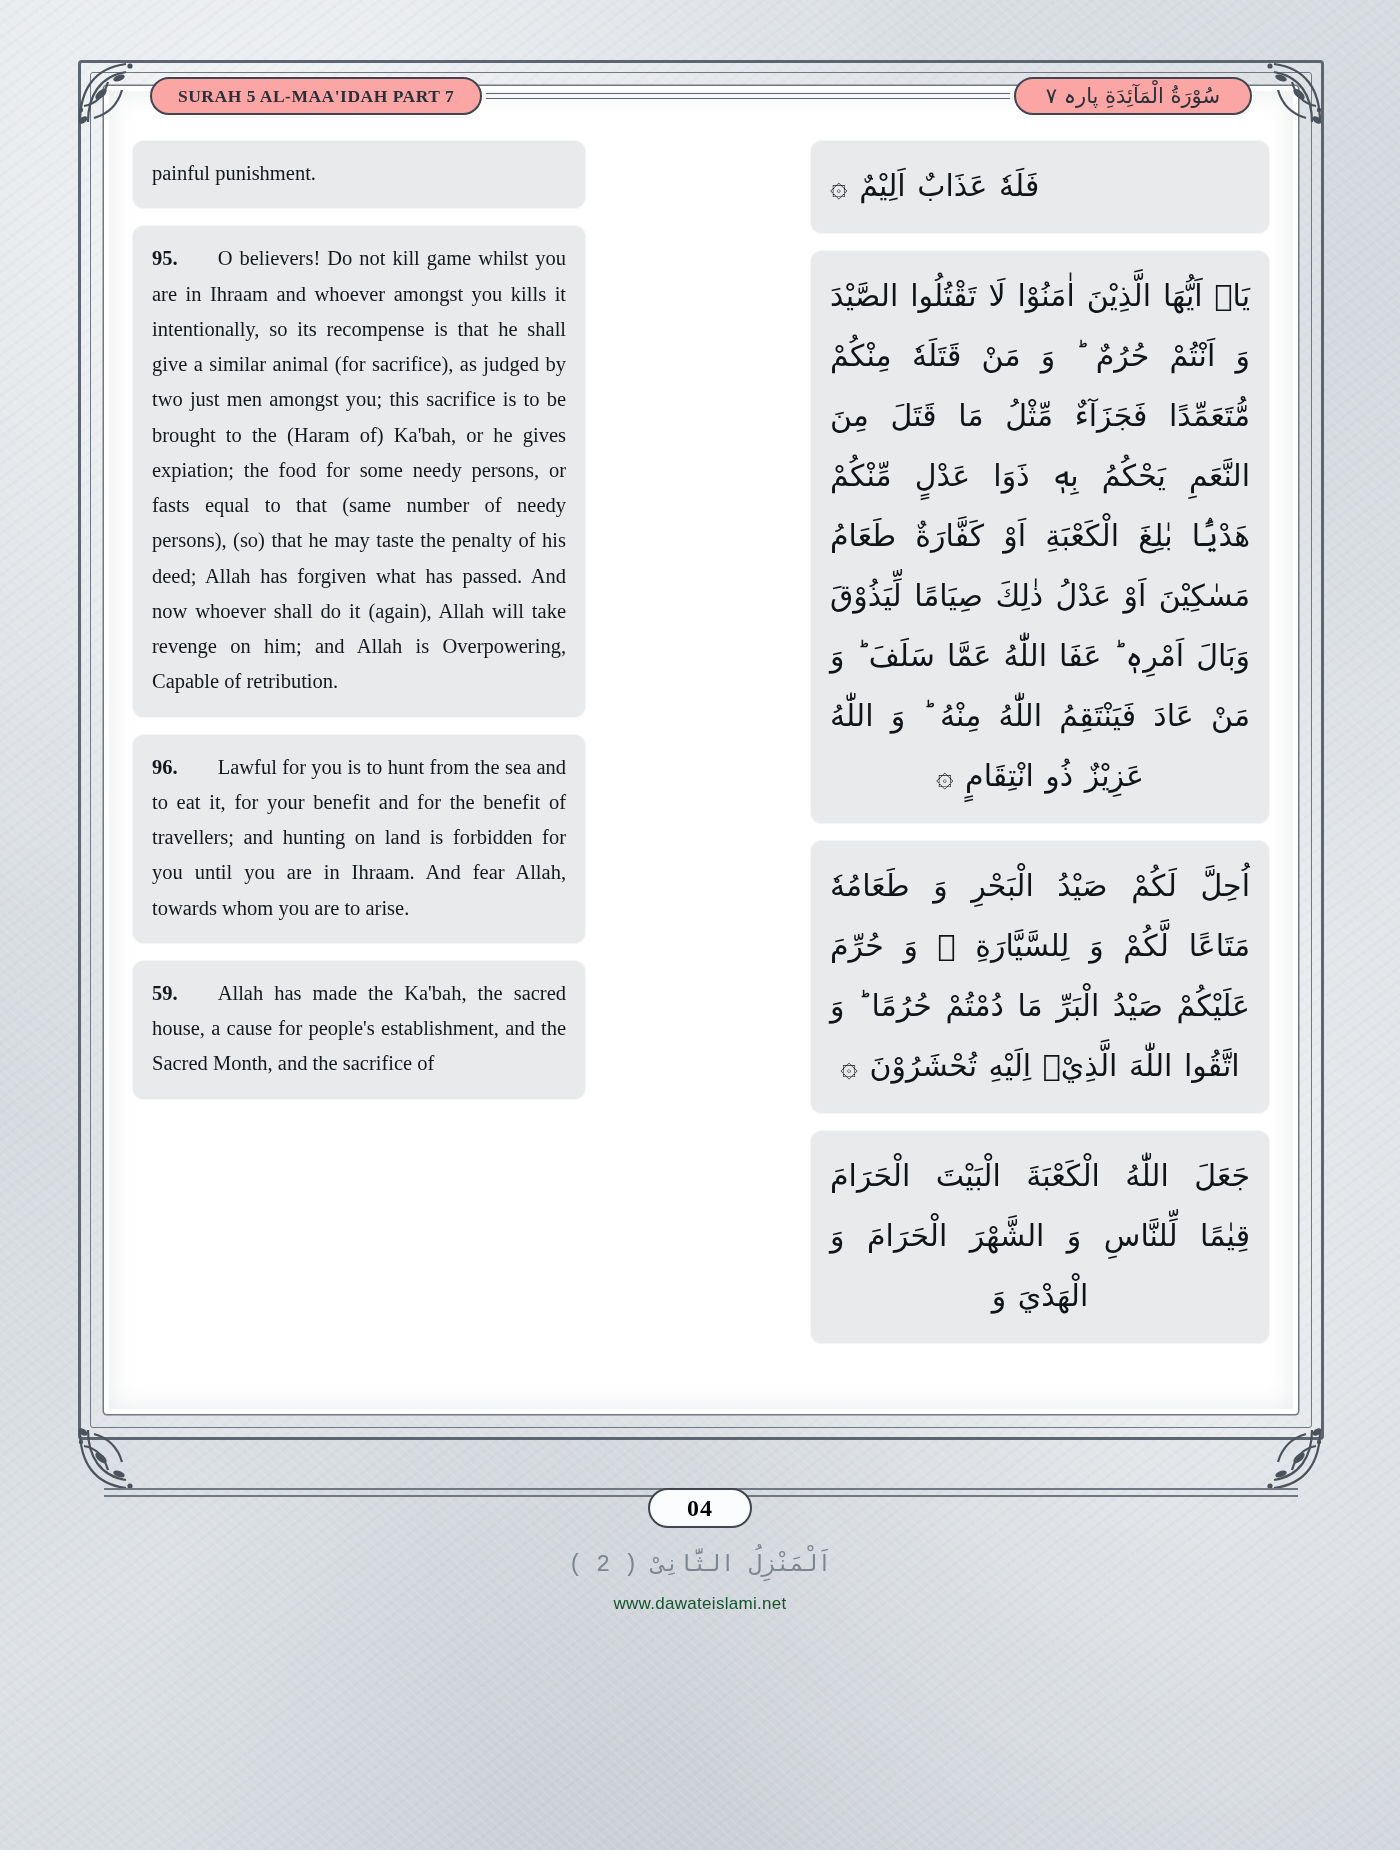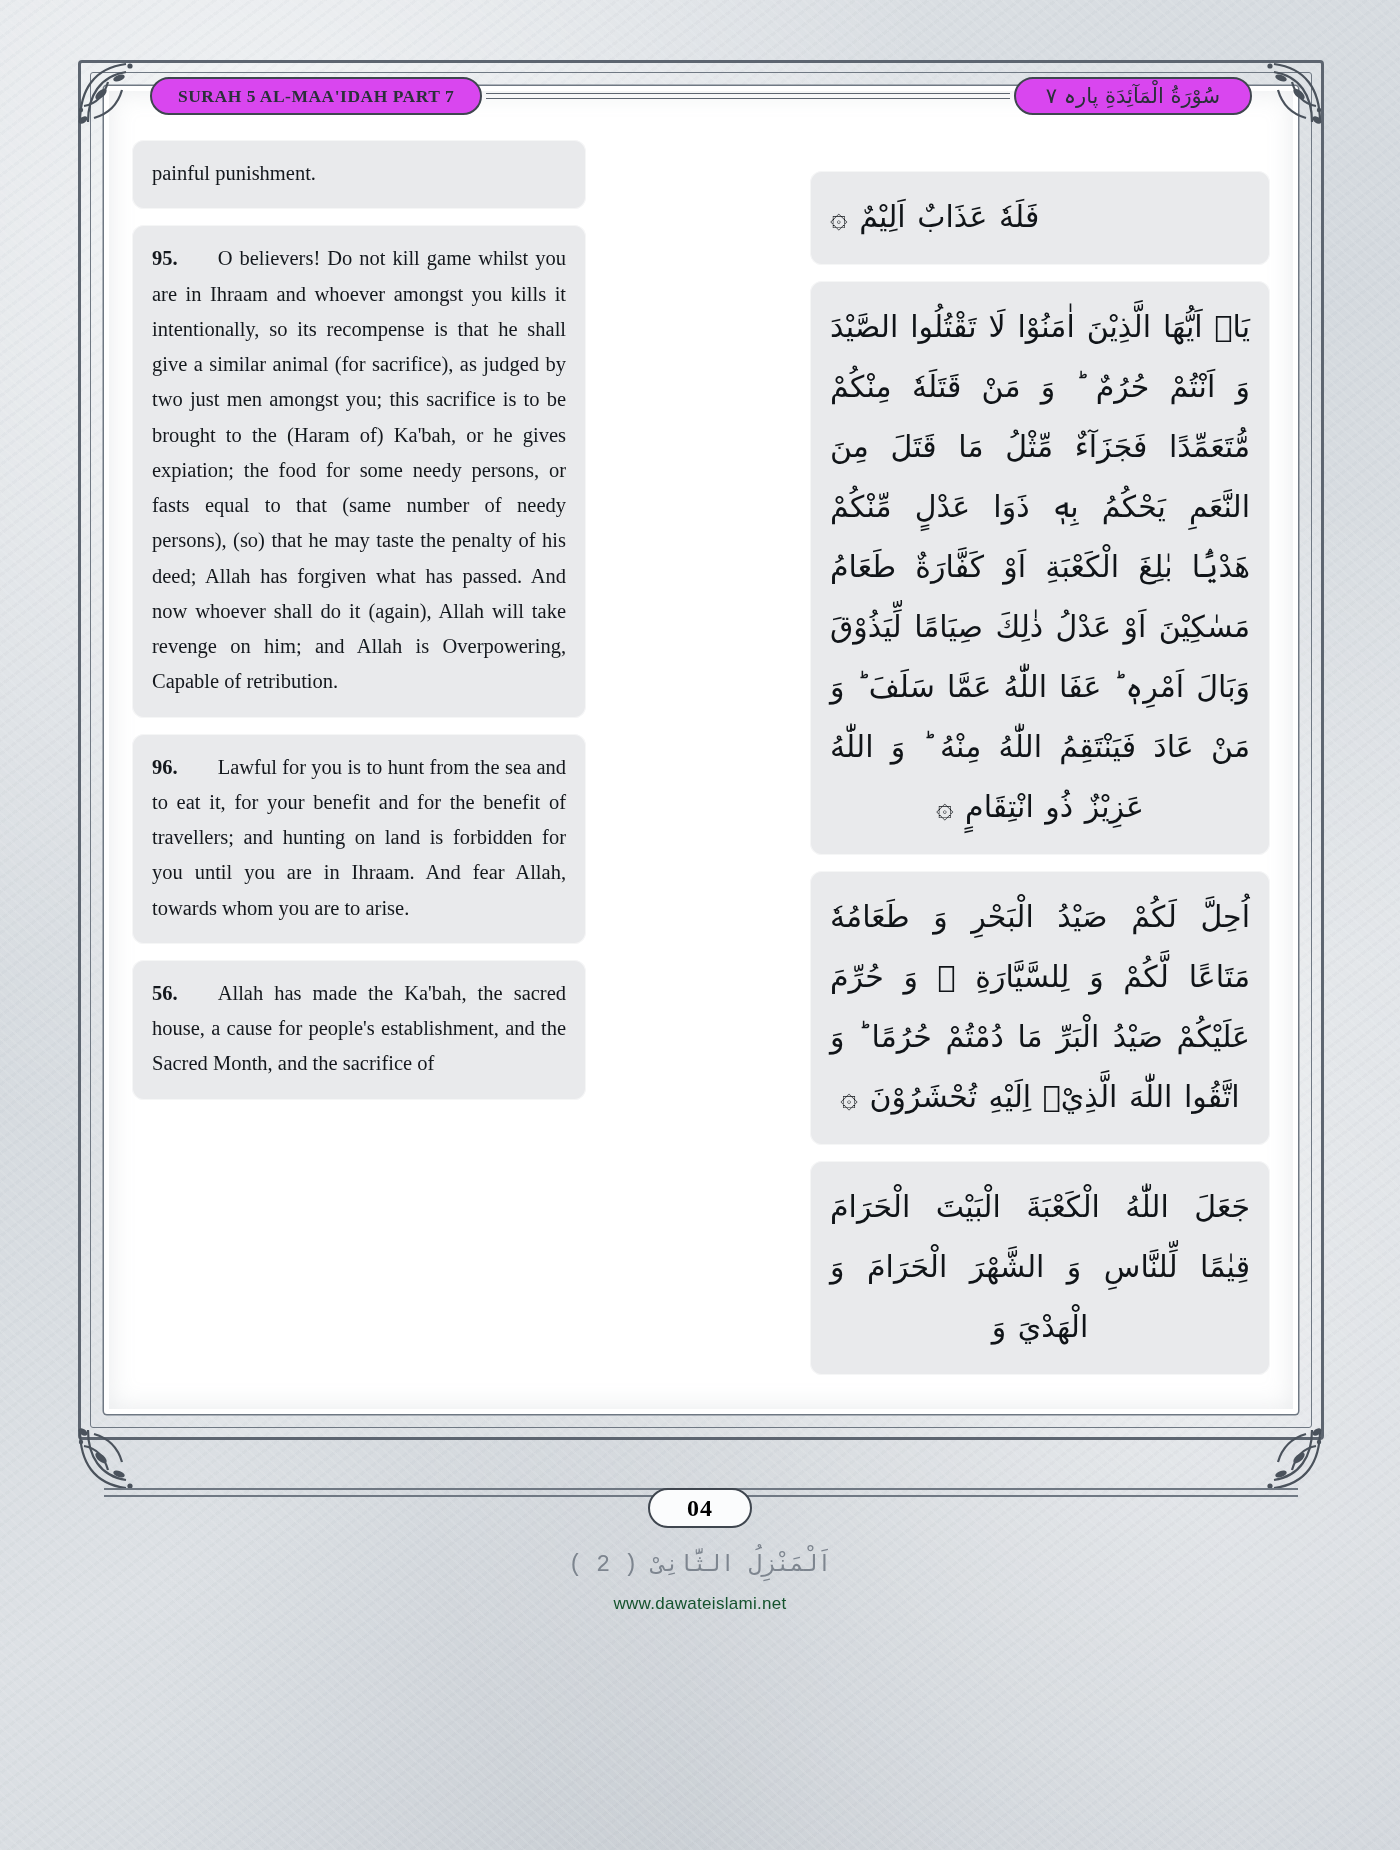--- a/index.html
+++ b/index.html
@@ -79,21 +79,21 @@
     z-index: 9;
     display: flex;
     align-items: center;
     justify-content: space-between;
   }
   .plaque {
     position: relative;
     height: 38px;
     border: 2.2px solid #3f464f;
     border-radius: 19px / 19px;
-    background: #d946ef;
+    background: #fca5a5;
     display: flex;
     align-items: center;
     justify-content: center;
     padding: 0 26px;
     box-shadow: 0 1px 0 rgba(255,255,255,.9);
     text-align: center;
   }
   .plaque-en { margin-left: 46px; }
   .plaque-ar { margin-right: 46px; padding: 0 30px; }
   .hdr-en {
@@ -124,21 +124,21 @@
   .content {
     position: absolute;
     left: 132px; top: 140px;
     width: 1138px; height: 1265px;
     display: flex;
     gap: 24px;
     z-index: 6;
     overflow: hidden;
   }
   .col-en { width: 458px; display: flex; flex-direction: column; gap: 16px; }
-  .col-ar { width: 464px; display: flex; flex-direction: column; gap: 16px; margin-left: 200px; justify-content: center; }
+  .col-ar { width: 464px; display: flex; flex-direction: column; gap: 16px; margin-left: 200px; }
 
   .block {
     background: #e9eaec;
     border-radius: 12px;
     padding: 16px 20px 18px 20px;
     box-shadow: inset 0 0 0 1px rgba(255,255,255,.55);
   }
 
   .en-text {
     font-family: "Liberation Serif", serif;
@@ -323,21 +323,21 @@
     <div class="block">
       <p class="en-text">painful punishment.</p>
     </div>
     <div class="block">
       <p class="en-text"><span class="vnum">95.</span><span>O believers! Do not kill game whilst you are in Ihraam and whoever amongst you kills it intentionally, so its recompense is that he shall give a similar animal (for sacrifice), as judged by two just men amongst you; this sacrifice is to be brought to the (Haram of) Ka'bah, or he gives expiation; the food for some needy persons, or fasts equal to that (same number of needy persons), (so) that he may taste the penalty of his deed; Allah has forgiven what has passed. And now whoever shall do it (again), Allah will take revenge on him; and Allah is Overpowering, Capable of retribution.</span></p>
     </div>
     <div class="block">
       <p class="en-text"><span class="vnum">96.</span><span>Lawful for you is to hunt from the sea and to eat it, for your benefit and for the benefit of travellers; and hunting on land is forbidden for you until you are in Ihraam. And fear Allah, towards whom you are to arise.</span></p>
     </div>
     <div class="block">
-      <p class="en-text"><span class="vnum">56.</span><span>Allah has made the Ka'bah, the sacred house, a cause for people's establishment, and the Sacred Month, and the sacrifice of</span></p>
+      <p class="en-text"><span class="vnum">59.</span><span>Allah has made the Ka'bah, the sacred house, a cause for people's establishment, and the Sacred Month, and the sacrifice of</span></p>
     </div>
   </div>
 
   <div class="col-ar">
     <div class="block">
       <p class="ar-text ar-short">فَلَهٗ عَذَابٌ اَلِيْمٌ ۞</p>
     </div>
     <div class="block">
       <p class="ar-text">يَاۤ اَيُّهَا الَّذِيْنَ اٰمَنُوْا لَا تَقْتُلُوا الصَّيْدَ وَ اَنْتُمْ حُرُمٌ ؕ وَ مَنْ قَتَلَهٗ مِنْكُمْ مُّتَعَمِّدًا فَجَزَآءٌ مِّثْلُ مَا قَتَلَ مِنَ النَّعَمِ يَحْكُمُ بِهٖ ذَوَا عَدْلٍ مِّنْكُمْ هَدْيًۢا بٰلِغَ الْكَعْبَةِ اَوْ كَفَّارَةٌ طَعَامُ مَسٰكِيْنَ اَوْ عَدْلُ ذٰلِكَ صِيَامًا لِّيَذُوْقَ وَبَالَ اَمْرِهٖ ؕ عَفَا اللّٰهُ عَمَّا سَلَفَ ؕ وَ مَنْ عَادَ فَيَنْتَقِمُ اللّٰهُ مِنْهُ ؕ وَ اللّٰهُ عَزِيْزٌ ذُو انْتِقَامٍ ۞</p>
     </div>

